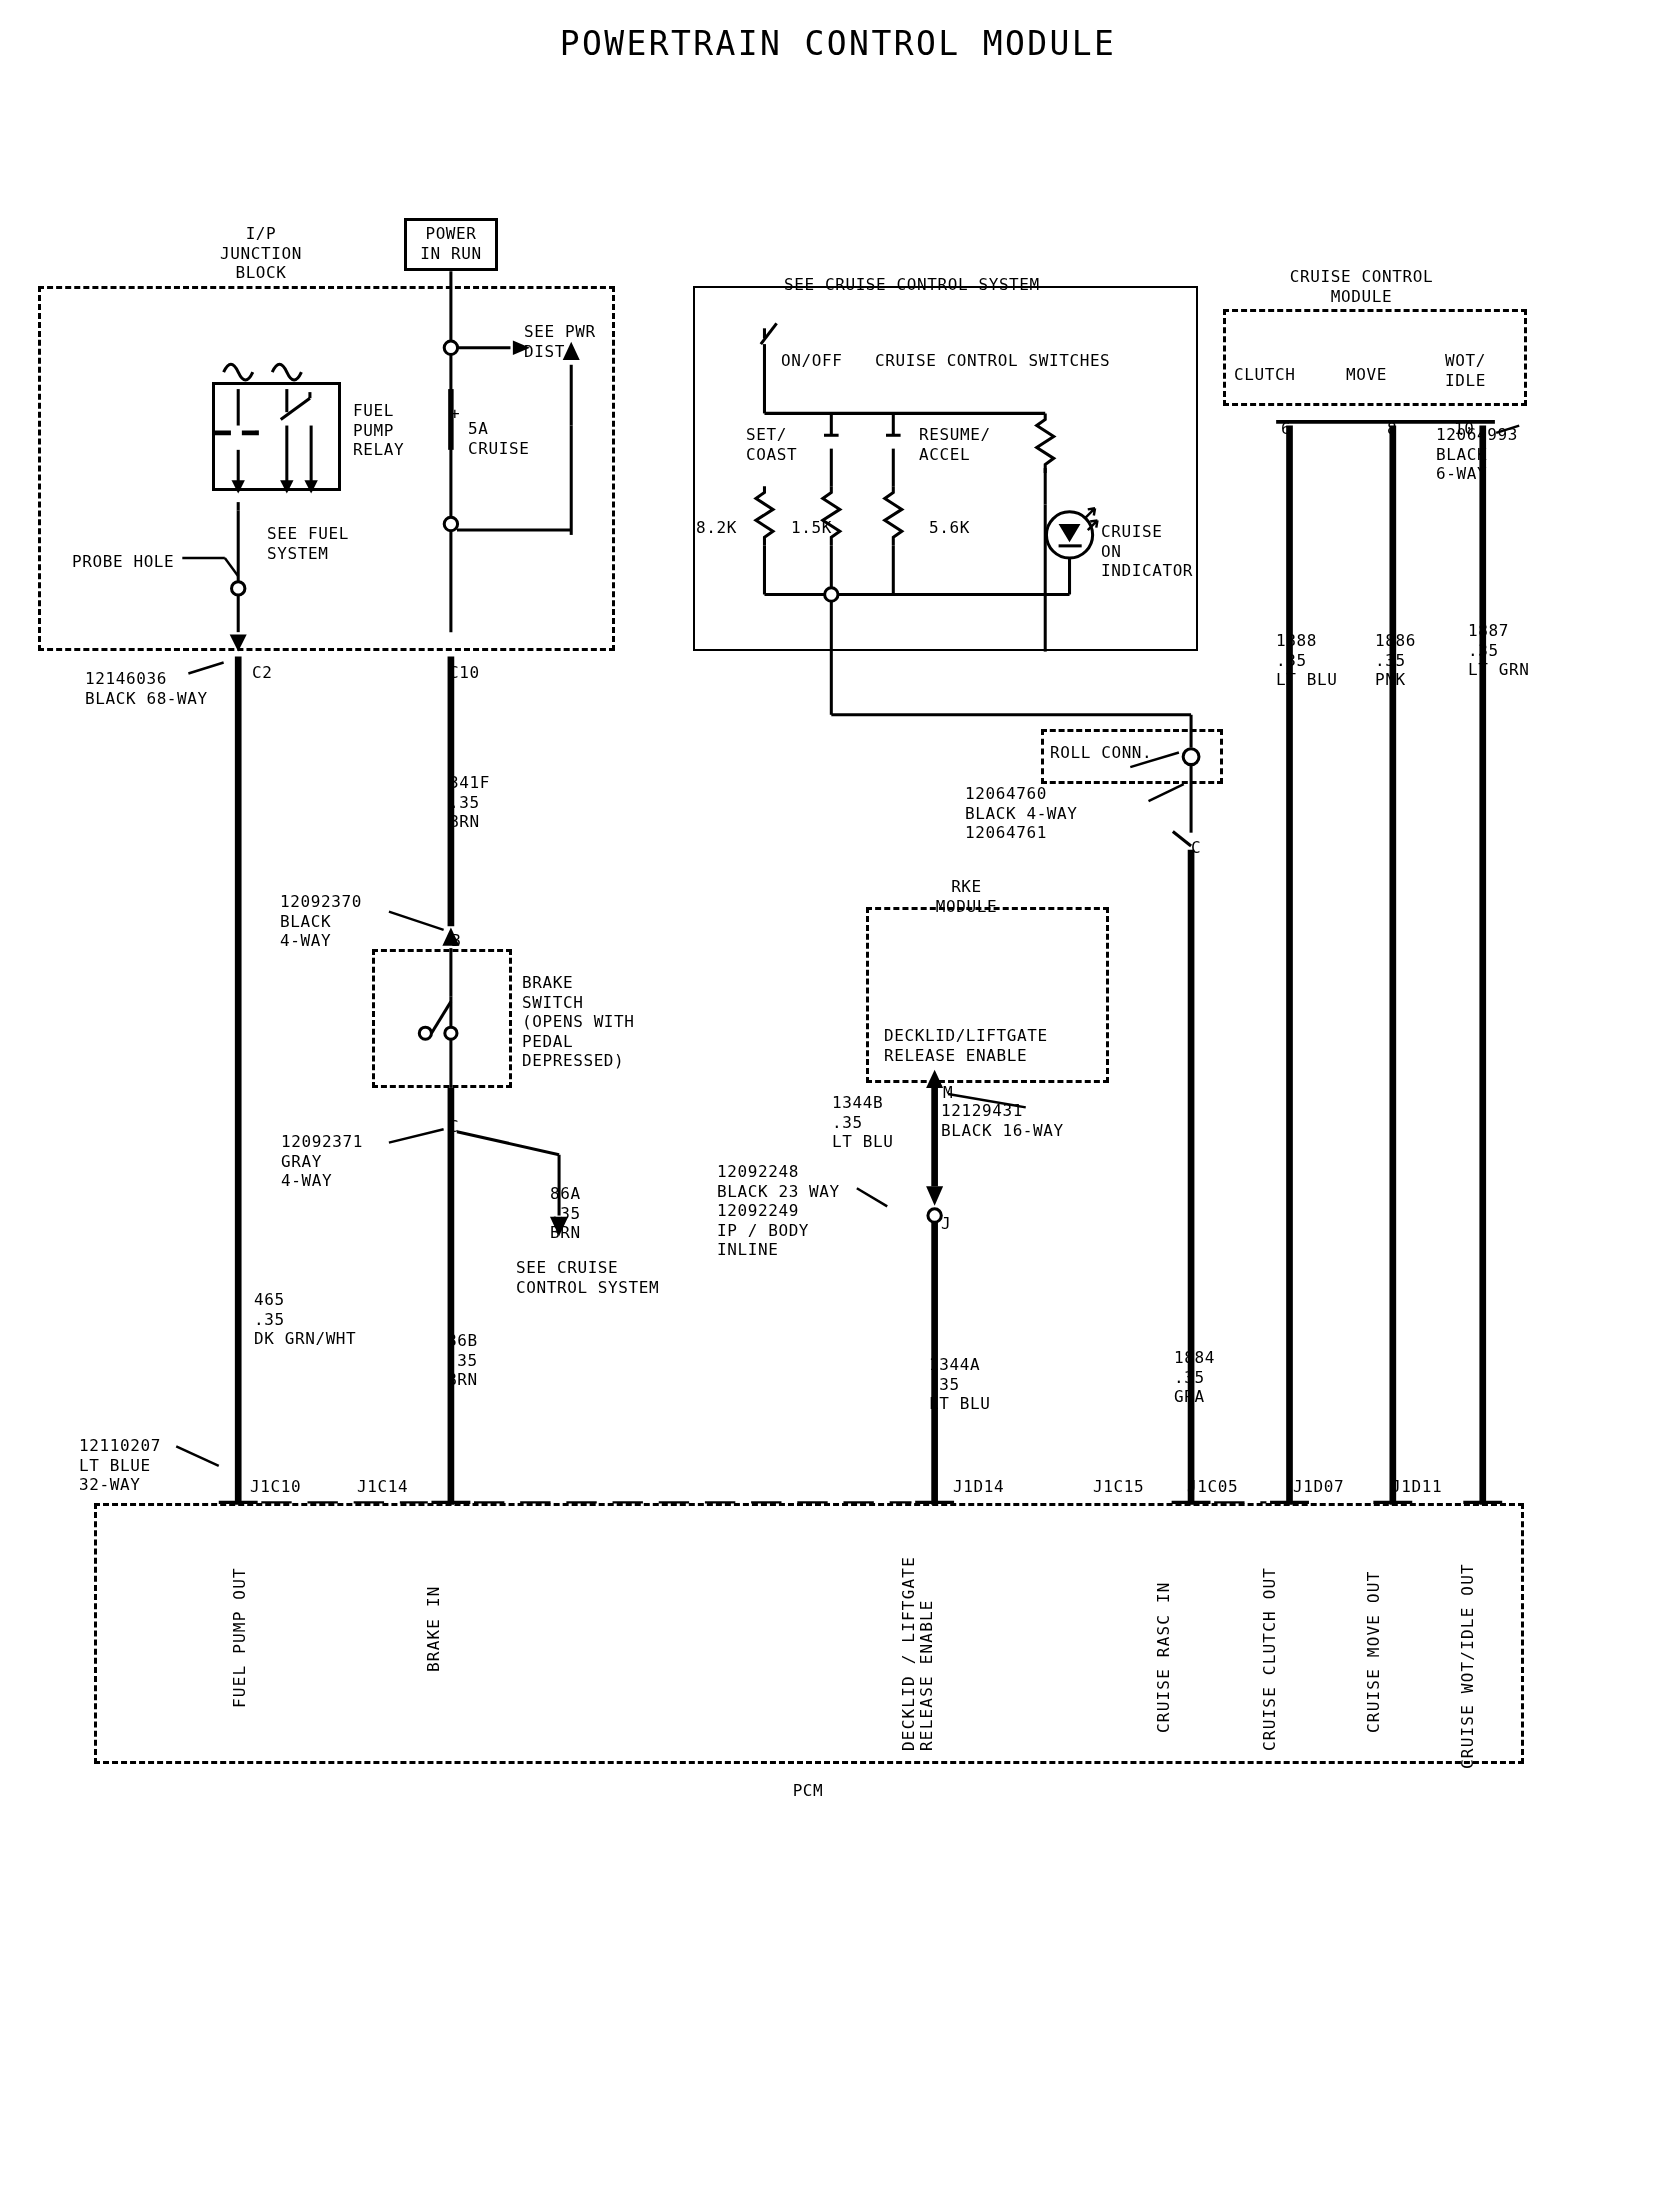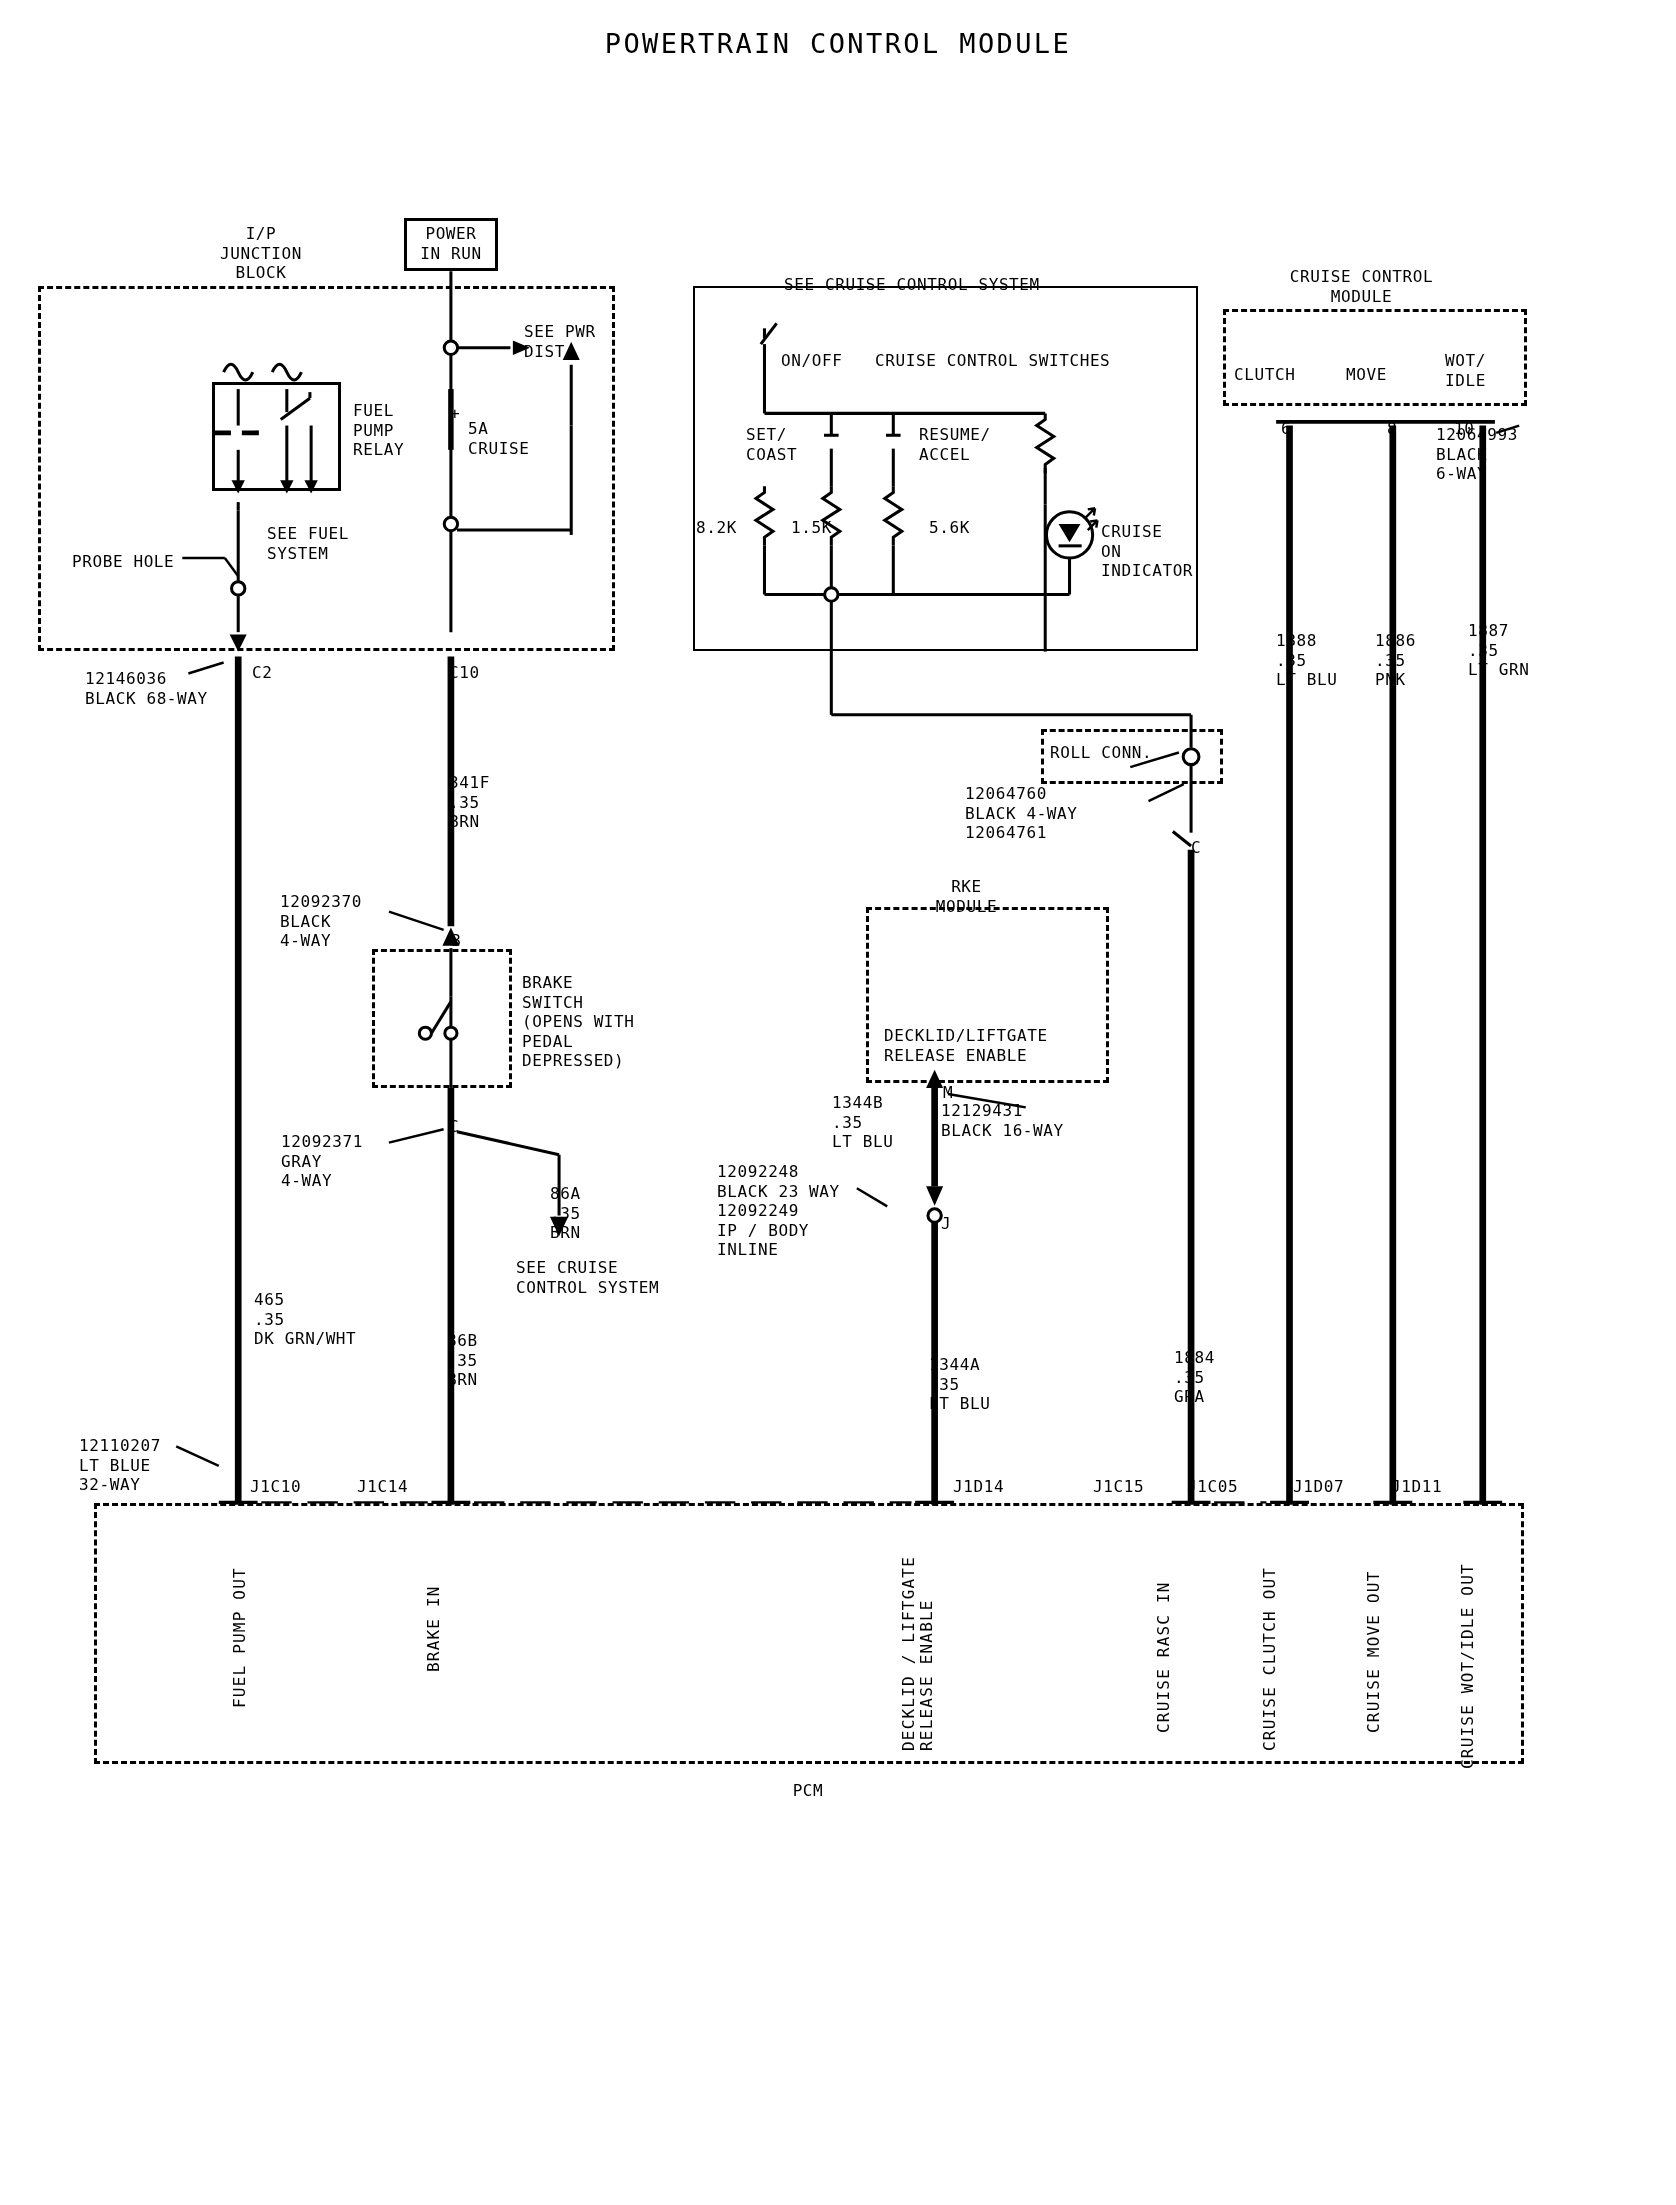--- a/index.html
+++ b/index.html
@@ -21,21 +21,21 @@
   .t {
     position: absolute;
     white-space: pre;
     font-family: "DejaVu Sans Mono", monospace;
     font-size: 16px;
     line-height: 19.5px;
     letter-spacing: 0.6px;
     color: #000;
   }
   .title {
-    font-size: 27px;
+    font-size: 33px;
     letter-spacing: 2.4px;
     line-height: 39px;
     text-align: center;
   }
   .ctr { text-align: center; }
   .dashbox {
     position: absolute;
     border: 3px dashed #000;
     box-sizing: border-box;
   }

